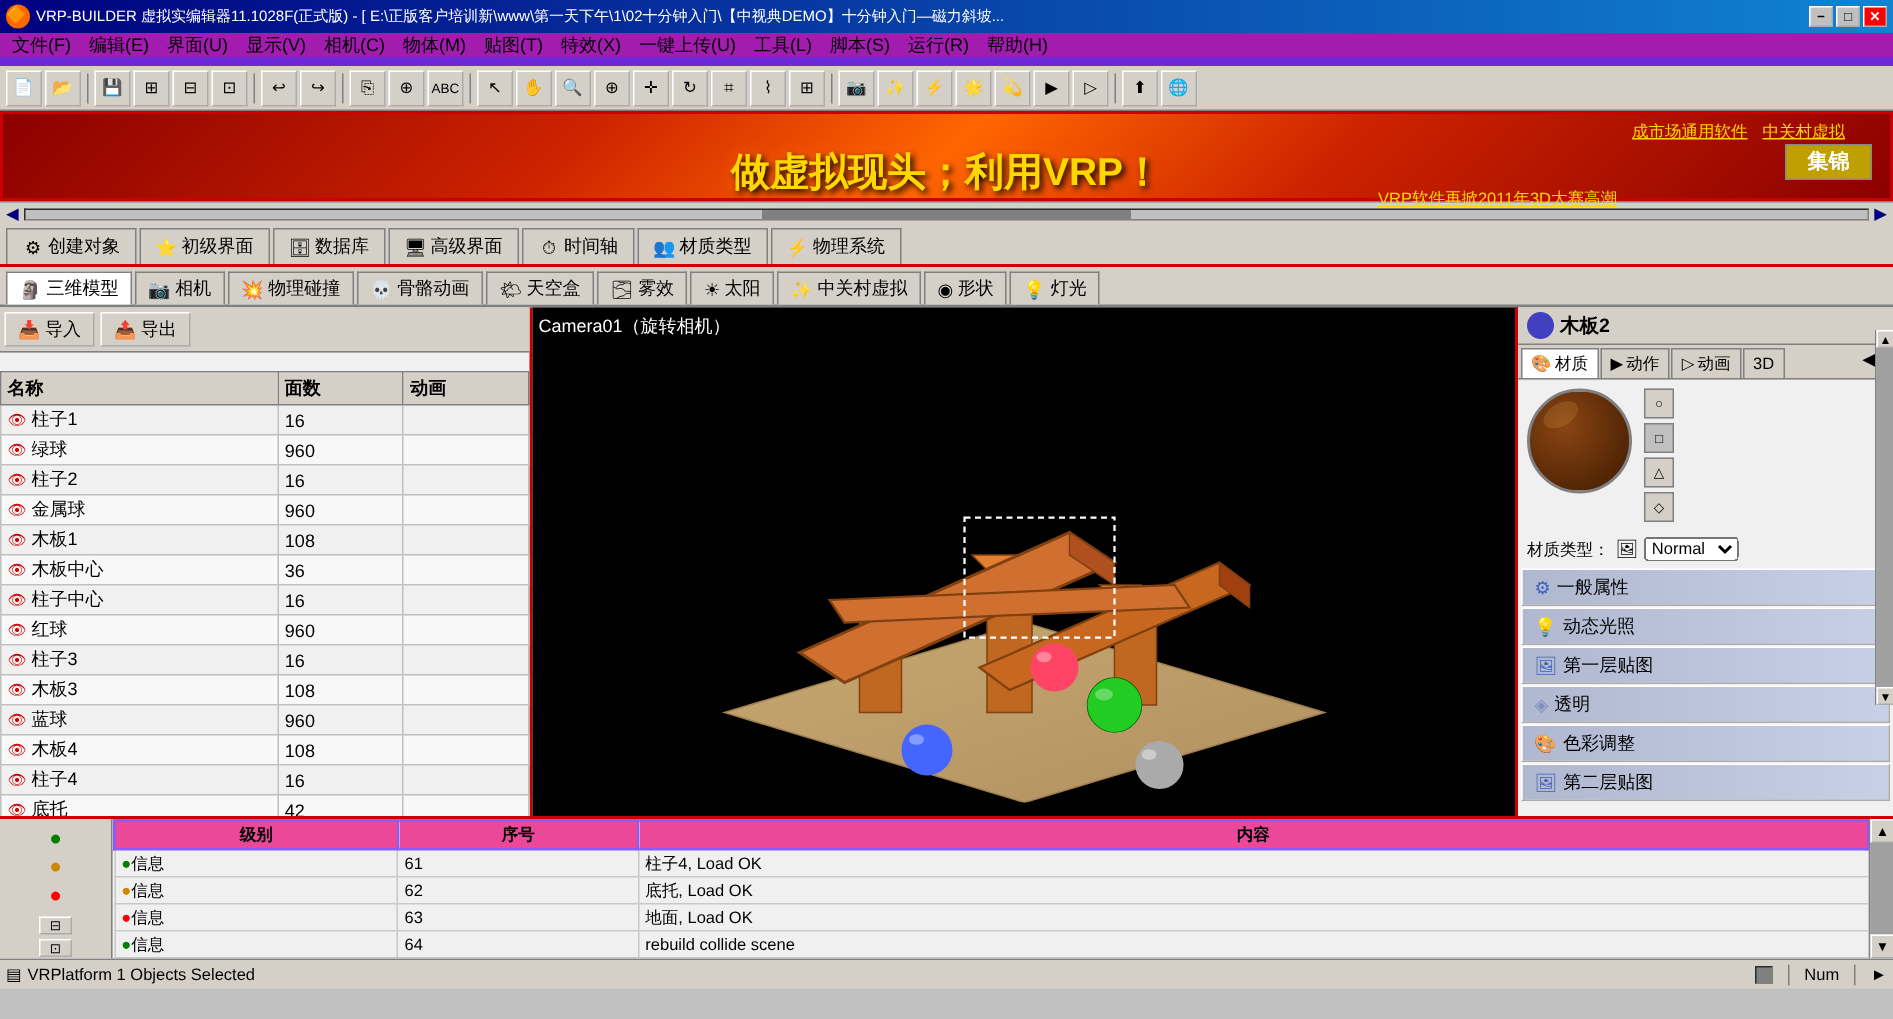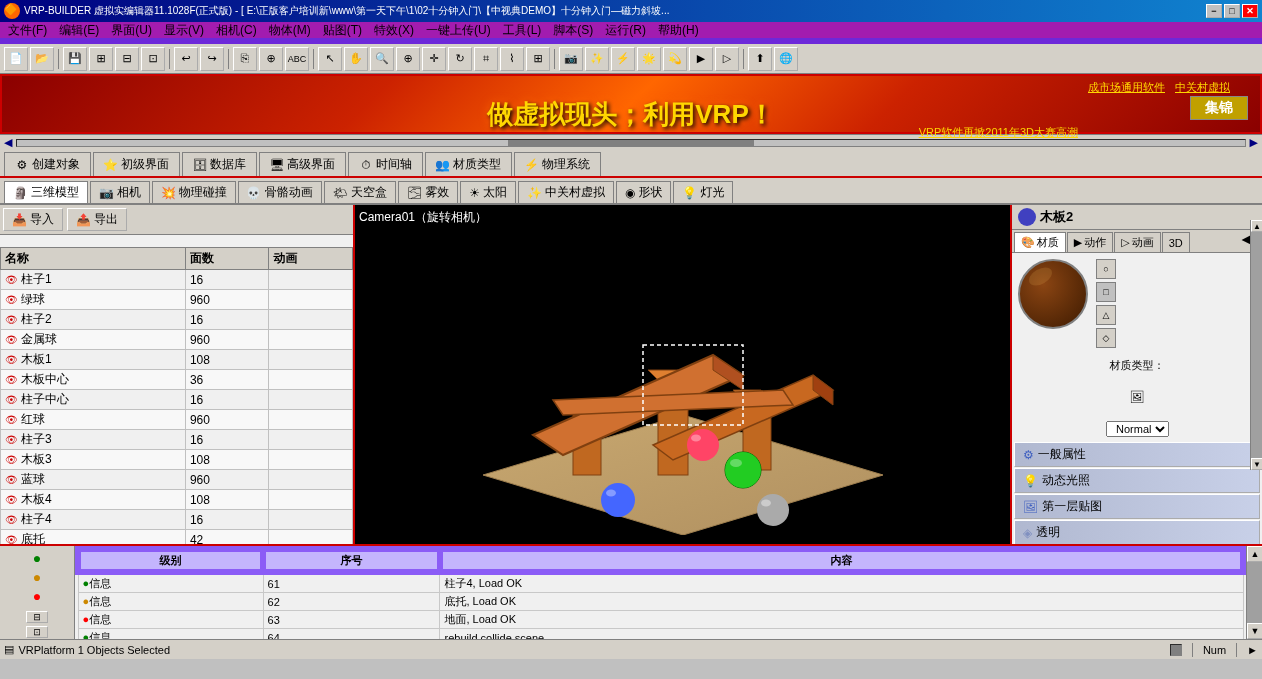--- a/index.html
+++ b/index.html
@@ -64,31 +64,31 @@
     #right-header { background: #d4d0c8; padding: 3px 6px; border-bottom: 1px solid #808080; display: flex; align-items: center; gap: 4px; }
     #right-header .obj-icon { width: 18px; height: 18px; background: #4040c0; border-radius: 50%; display: inline-block; }
     #right-tabs { background: #d4d0c8; display: flex; border-bottom: 1px solid #808080; padding: 2px 2px 0; }
     .right-tab { padding: 2px 6px; border: 1px solid #808080; border-bottom: none; cursor: pointer; font-size: 11px; display: flex; align-items: center; gap: 2px; margin-right: 1px; background: #d4d0c8; }
     .right-tab.active { background: #fff; }
     #material-preview { display: flex; padding: 6px; gap: 8px; align-items: flex-start; }
     .mat-sphere { width: 70px; height: 70px; border-radius: 50%; background: radial-gradient(circle at 35% 35%, #8B4513, #3d1a00); border: 2px solid #808080; position: relative; }
     .mat-sphere::after { content: ''; position: absolute; top: 8px; left: 8px; width: 25px; height: 15px; background: rgba(255,200,100,0.15); border-radius: 50%; transform: rotate(-30deg); }
     .mat-options { display: flex; flex-direction: column; gap: 3px; }
     .mat-opt-btn { width: 20px; height: 20px; border: 1px solid #808080; background: #d4d0c8; cursor: pointer; font-size: 9px; display: flex; align-items: center; justify-content: center; }
-    #mat-type-row { padding: 4px 6px; font-size: 12px; display: flex; align-items: center; gap: 17px; flex-direction: column; }
+    #mat-type-row { padding: 4px 6px; font-size: 12px; display: flex; align-items: center; gap: 4px; }
     #mat-type-row select { font-size: 12px; }
     .mat-section { background: linear-gradient(to right, #b0b8d0, #c8d0e8); padding: 3px 8px; margin: 1px 2px; cursor: pointer; font-size: 12px; border: 1px outset #fff; display: flex; align-items: center; gap: 4px; }
 
     
     #log-panel { height: 95px; background: #f0f0f0; border-top: 2px solid #cc0000; display: flex; }
     #log-left { width: 75px; background: #d4d0c8; border-right: 1px solid #808080; display: flex; flex-direction: column; align-items: center; padding: 4px 2px; gap: 3px; }
     .log-side-btn { width: 22px; height: 18px; background: #d4d0c8; border: 1px outset #fff; cursor: pointer; font-size: 9px; display: flex; align-items: center; justify-content: center; }
     #log-table { flex: 1; overflow: auto; }
     #log-table table { width: 100%; border-collapse: collapse; }
-    #log-table th { background: #c4b5fd; border: 6px solid #8b5cf6; padding: 1px 4px; font-size: 11px; position: sticky; top: 0; margin-left: 44px; }
+    #log-table th { background: #ec4899; border: 2px solid #8b5cf6; padding: 1px 4px; font-size: 11px; position: sticky; top: 0; margin-left: 44px; }
     #log-table td { border: 1px solid #c8c8c8; padding: 1px 4px; font-size: 11px; }
     #log-scrollbar { width: 16px; background: #d4d0c8; border-left: 1px solid #808080; display: flex; flex-direction: column; }
     .scroll-arrow { width: 16px; height: 16px; background: #d4d0c8; border: 1px outset #fff; display: flex; align-items: center; justify-content: center; font-size: 9px; cursor: pointer; }
     .scroll-track { flex: 1; background: #a0a0a0; }
 
     
     #status-bar { background: #d4d0c8; height: 20px; display: flex; align-items: center; padding: 0 4px; border-top: 1px solid #808080; font-size: 11px; }
     #status-bar .status-left { flex: 1; display: flex; align-items: center; gap: 4px; }
     #status-bar .status-right { display: flex; align-items: center; gap: 8px; }
     .status-indicator { width: 12px; height: 12px; background: #808080; border: 1px inset #808080; }
@@ -450,21 +450,21 @@
       <div class="mat-options">
         <div class="mat-opt-btn">○</div>
         <div class="mat-opt-btn" style="background:#c0c0c0;">□</div>
         <div class="mat-opt-btn">△</div>
         <div class="mat-opt-btn">◇</div>
       </div>
     </div>
     <div id="mat-type-row">
       <span style="font-size:11px;">材质类型：</span>
       <span>🖼</span>
-      <select style="font-size:11px;text-align:right;">
+      <select style="font-size:11px;">
         <option>Normal</option>
         <option>Phong</option>
         <option>Lambert</option>
         <option>Toon</option>
       </select>
     </div>
     <div style="flex:1; overflow-y:auto;">
       <div class="mat-section">
         <span style="color:#4060c0;">⚙</span>
         <span>一般属性</span>

